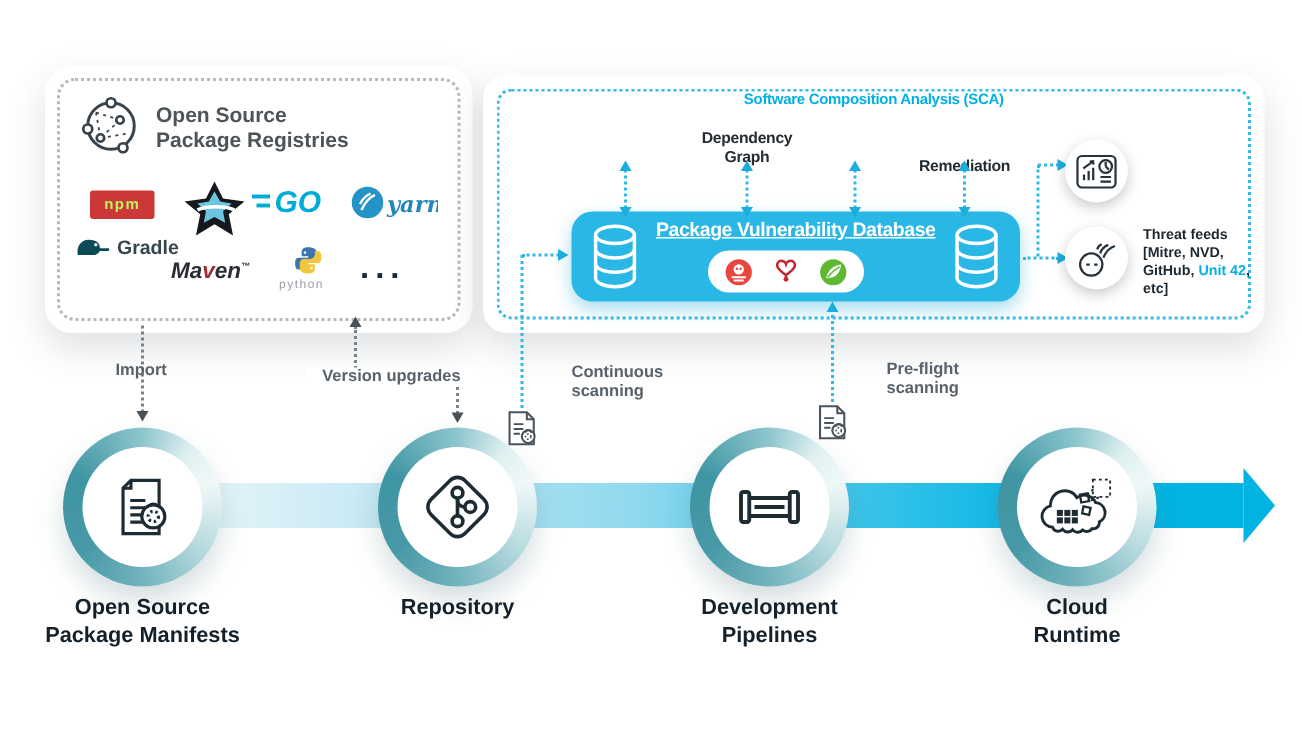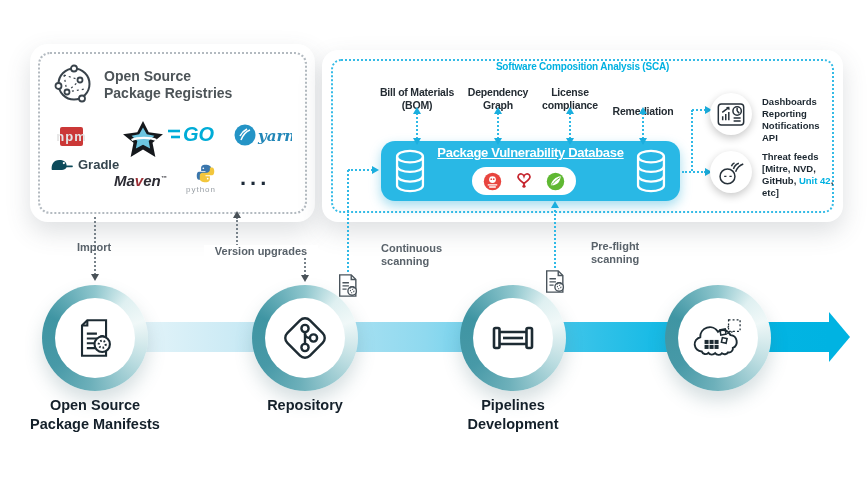--- a/index.html
+++ b/index.html
@@ -46,22 +46,22 @@
   .band{position:absolute;left:95px;top:322px;width:734px;height:30px;
         background:linear-gradient(90deg,#eef8fb 0%,#cdebf5 18%,#8fd9ef 45%,#3cc4e9 65%,#06b6e4 82%,#00b3e2 100%);}
   .band-head{position:absolute;left:829px;top:312px;width:0;height:0;
              border-top:25px solid transparent;border-bottom:25px solid transparent;border-left:21px solid #00b3e2;}
   .ring{position:absolute;width:106px;height:106px;border-radius:50%;
         background:conic-gradient(from 0deg,#8ec6cd 0deg,#dff0f1 40deg,#f0f8f8 70deg,#bcdde1 120deg,#6db0ba 185deg,#4799a7 235deg,#3f95a3 295deg,#8ec6cd 360deg);
         box-shadow:0 10px 18px rgba(70,110,120,.22);}
   .ring .face{position:absolute;inset:13px;border-radius:50%;background:#fff;display:flex;align-items:center;justify-content:center;}
 
   
-  .npm-badge{position:absolute;width:23px;height:19px;background:#cb3837;border-radius:2px;color:#e5e5e5;
-             font-weight:bold;font-size:13px;display:flex;align-items:center;justify-content:center;letter-spacing:1px;}
+  .npm-badge{position:absolute;width:43px;height:19px;background:#cb3837;border-radius:2px;color:#bef264;
+             font-weight:bold;font-size:10px;display:flex;align-items:center;justify-content:center;letter-spacing:1px;}
   .gradle-row{position:absolute;display:flex;align-items:center;gap:4px;font-weight:bold;font-size:13px;color:#35454e;}
   .maven-word{position:absolute;font-weight:bold;font-style:italic;font-size:15px;color:#2c2c34;}
   .maven-word .v{color:#9c2f36;}
   .maven-word sup{font-size:6px;}
   .py-col{position:absolute;display:flex;flex-direction:column;align-items:flex-end;gap:1px;}
   .py-col .py-label{font-size:8px;color:#9aa0a6;letter-spacing:1px;}
   .ellipsis{position:absolute;font-weight:bold;font-size:22px;letter-spacing:4px;color:#1c2a38;line-height:8px;}
 
   .version-label{position:absolute;background:#fff;padding:0 3px;text-align:center;}
 </style>
@@ -139,31 +139,23 @@
     </div>
 
     <div class="ellipsis" style="left:210px;top:130px;">...</div>
   </div>
 
   <div class="card" style="left:322px;top:50px;width:521px;height:172px;border-radius:16px;">
     <div class="inner-dotted cyan"></div>
 
     <div class="abs sca-title" style="left:0;right:0;top:11px;">Software Composition Analysis (SCA)</div>
 
-    <div class="abs feature" style="left:47px;top:36px;width:96px;">
-      <div>Bill of Materials</div>
-      <div>(BOM)</div>
-    </div>
     <div class="abs feature" style="left:128px;top:36px;width:96px;">
       <div>Dependency</div>
       <div>Graph</div>
-    </div>
-    <div class="abs feature" style="left:200px;top:36px;width:96px;">
-      <div>License</div>
-      <div>compliance</div>
     </div>
     <div class="abs feature" style="left:273px;top:42px;width:96px;margin-top:13px;">
       <div>Remediation</div>
     </div>
 
     <div class="db-bar" style="left:59px;top:91px;width:299px;height:60px;">
       <svg class="abs" style="left:11px;top:7px;" width="36" height="46" viewBox="0 0 36 48" fill="none" stroke="#fff" stroke-width="2.4">
         <ellipse cx="18" cy="9" rx="13.5" ry="6"></ellipse>
         <path d="M4.5 9 V39 c0 3.3 6 6 13.5 6 s13.5 -2.7 13.5 -6 V9"></path>
         <path d="M4.5 19 c0 3.3 6 6 13.5 6 s13.5 -2.7 13.5 -6"></path>
@@ -219,26 +211,20 @@
   <div class="out-circle" style="left:710px;top:93px;">
     <svg width="28" height="25" viewBox="0 0 32 28" fill="none" stroke="#27313a" stroke-width="1.7">
       <rect x="1.5" y="2" width="29" height="24" rx="3.5"></rect>
       <path d="M6.5 20.5 V16 M10 20.5 V13.5 M13.5 20.5 V11"></path>
       <path d="M6 11.5 C9 9.5 10.5 8 13 6.5 M10.8 6.3 l2.6 -0.3 0.3 2.6"></path>
       <circle cx="23" cy="10" r="4.8"></circle>
         <path d="M23 10 V6.5 M23 10 l2.4 2.4"></path>
       <path d="M19 18 h8 M19 21.5 h8"></path>
     </svg>
   </div>
-  <div class="abs out-text" style="left:762px;top:96px;width:72px;">
-    <div>Dashboards</div>
-    <div>Reporting</div>
-    <div>Notifications</div>
-    <div>API</div>
-  </div>
 
   <div class="out-circle" style="left:710px;top:151px;">
     <svg width="28" height="28" viewBox="0 0 32 32" fill="none" stroke="#27313a" stroke-width="1.7">
       <circle cx="12" cy="21" r="8.5"></circle>
       <path d="M8.2 21 h2.6 M14.2 21 h2.6"></path>
       <path d="M16.5 9.5 A6 6 0 0 1 20 5.5"></path>
       <path d="M18.8 12.5 A10 10 0 0 1 25 6"></path>
       <path d="M21.3 15.8 A14.5 14.5 0 0 1 30 6.8"></path>
     </svg>
   </div>
@@ -332,22 +318,22 @@
     <div class="face">
       <svg width="52" height="52" viewBox="0 0 52 52" fill="none" stroke="#1d2b33" stroke-width="2.6">
         <rect x="7" y="16" width="5.5" height="20" rx="1.5"></rect>
         <rect x="39.5" y="16" width="5.5" height="20" rx="1.5"></rect>
         <path d="M12.5 20 H39.5 M12.5 32 H39.5"></path>
         <path d="M16 26 H36"></path>
       </svg>
     </div>
   </div>
   <div class="abs stage-label" style="left:423px;top:396px;width:180px;">
+    <div>Development</div>
     <div>Pipelines</div>
-    <div>Development</div>
   </div>
 
   <div class="ring" style="left:665px;top:285px;">
     <div class="face">
       <svg width="56" height="48" viewBox="0 0 58 50" fill="none" stroke="#1d2b33" stroke-width="2">
         <path d="M12 39 A7.5 7.5 0 0 1 10.5 24.2 A10 10 0 0 1 29 18.5 A8.5 8.5 0 0 1 42 22 A7 7 0 0 1 44.5 35.3 A4.2 4.2 0 0 1 39.5 40 A4.5 4.5 0 0 1 33 41 A4.5 4.5 0 0 1 26 40.8 A4.5 4.5 0 0 1 19 40.5 A4.2 4.2 0 0 1 12 39 Z"></path>
         <g fill="#1d2b33" stroke="none">
           <rect x="15" y="27" width="4.2" height="4.2"></rect>
             <rect x="20.2" y="27" width="4.2" height="4.2"></rect>
             <rect x="25.4" y="27" width="4.2" height="4.2"></rect>
@@ -358,15 +344,17 @@
         <rect x="33" y="25" width="5" height="5" transform="rotate(12 35.5 27.5)" stroke-width="1.6"></rect>
         <rect x="31.5" y="16" width="5.5" height="5.5" transform="rotate(-10 34 19)" stroke-width="1.6"></rect>
         <g stroke-dasharray="2 2.2" stroke-width="1.3">
           <rect x="40" y="6" width="12" height="12"></rect>
           <path d="M36 17 L41 12 M38.5 20.5 L45 18"></path>
         </g>
       </svg>
     </div>
   </div>
   <div class="abs stage-label" style="left:628px;top:396px;width:180px;">
+    <div>Cloud</div>
+    <div>Runtime</div>
   </div>
 
 </div>
 
 </body></html>

